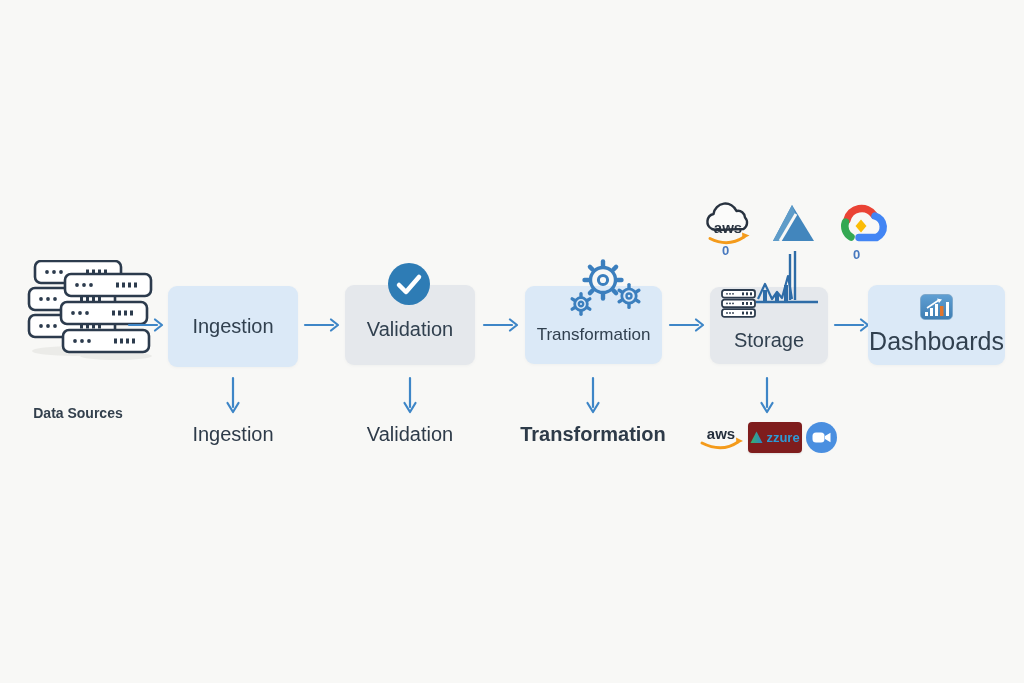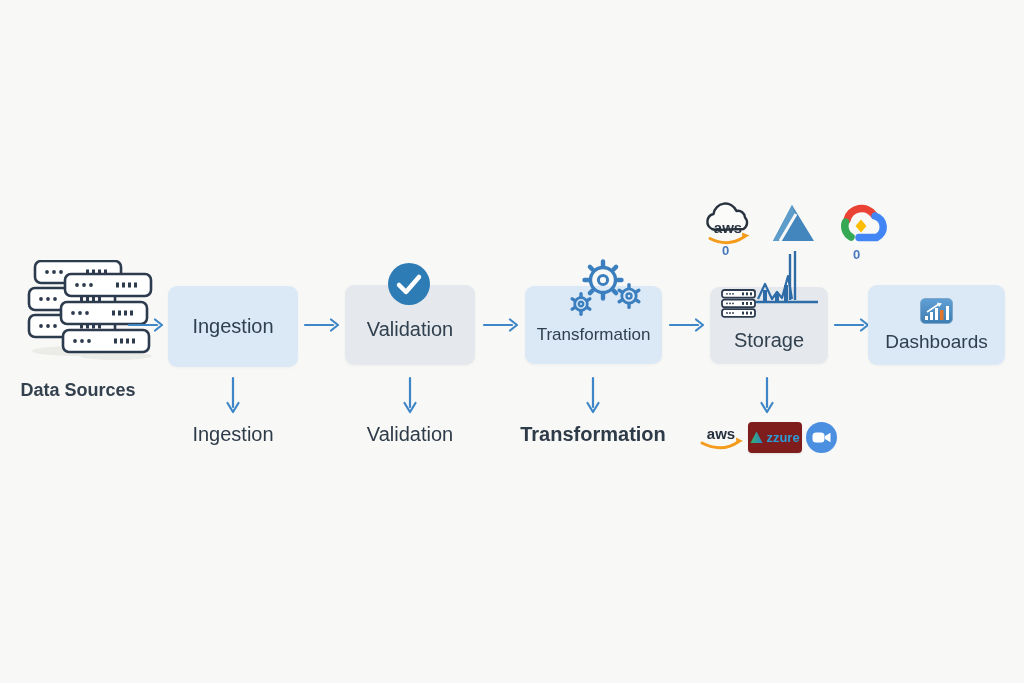--- a/index.html
+++ b/index.html
@@ -15,22 +15,22 @@
     box-shadow:0 1px 3px rgba(70,90,110,0.05);
   }
   .box-blue { background:#dbe9f7; }
   .box-gray { background:#e5e8ec; }
   .box-label { color:#31404f; font-weight:500; white-space:nowrap; }
   .below-label {
     position:absolute; top:423px; transform:translateX(-50%);
     font-size:20px; font-weight:500; color:#2e3b49; white-space:nowrap;
   }
   .ds-label {
-    position:absolute; left:8px; top:380px; width:140px; text-align:center;
-    font-size:18px; font-weight:600; color:#33404d;
+    position:absolute; left:8px; top:405px; width:140px; text-align:center;
+    font-size:14px; font-weight:600; color:#33404d;
   }
   .marker-zero {
     position:absolute; font-size:13px; font-weight:700; color:#4879bf;
   }
   .badge-check {
     position:absolute; left:388px; top:263px; width:42px; height:42px;
     border-radius:50%; background:#2e7cb5;
   }
   .dash-icon {
     width:33px; height:26px; border-radius:5px;
@@ -195,21 +195,21 @@
         <svg width="33" height="26" viewBox="0 0 33 26">
           <rect x="4" y="17" width="3" height="4" fill="#ffffff"></rect>
           <rect x="9" y="13" width="3" height="8" fill="#ffffff"></rect>
           <rect x="14" y="9" width="3" height="12" fill="#ffffff"></rect>
           <rect x="19" y="11" width="3.5" height="10" fill="#e2762d"></rect>
           <rect x="25" y="7" width="3" height="14" fill="#ffffff"></rect>
           <line x1="6" y1="13" x2="18" y2="5" stroke="#ffffff" stroke-width="1.6"></line>
           <polygon points="16,3.5 21,4.5 18,8" fill="#ffffff"></polygon>
         </svg>
       </div>
-      <span class="box-label" style="font-size:19px;">Dashboards</span>
+      <span class="box-label" style="font-size:25px;">Dashboards</span>
     </div>
   </div>
 
   <svg class="abs" style="left:703px; top:200px;" width="52" height="50" viewBox="0 0 52 50">
     <path d="M9 29 a8 8 0 0 1 1.5-15 a12 12 0 0 1 23-3 a7 7 0 0 1 8.5 6.5 a7.5 7.5 0 0 1-1.5 11.5 l-28 1 z" fill="#fbfbfa" stroke="#28323f" stroke-width="2.4" stroke-linejoin="round"></path>
     <text x="25" y="33" font-size="15" font-weight="bold" fill="#28323f" text-anchor="middle">aws</text>
     <path d="M7 38.5 q 18 9 34-1.5" fill="none" stroke="#f49b1b" stroke-width="3" stroke-linecap="round"></path>
     <polygon points="39,32.5 46.5,35.5 39.5,39" fill="#f49b1b"></polygon>
   </svg>
   <div class="marker-zero" style="left:722px; top:243px;">0</div>

